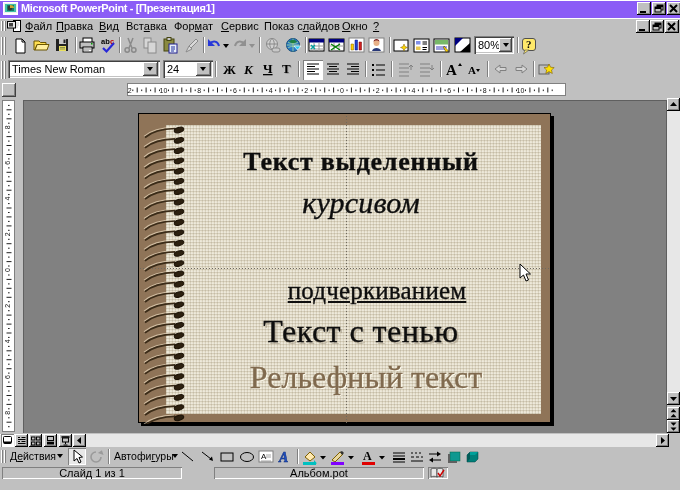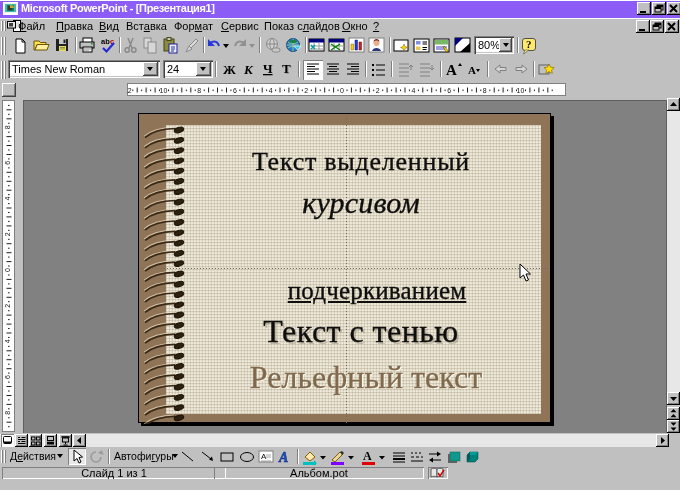--- a/index.html
+++ b/index.html
@@ -88,21 +88,21 @@
 
  <div class="abs row" id="menu">
   <span class="grip"></span>
   <svg class="abs" style="left:7px;top:1px" width="15" height="14">
         <rect x="6.5" y="1.5" width="7" height="11" fill="#fff" stroke="#000"></rect>
         <path d="M8 4h4M8 6h4M8 8h3" stroke="#b0b0b0" stroke-width=".7"></path>
         <rect x="0.5" y="2.5" width="8" height="6.5" fill="#e8e8e8" stroke="#000"></rect>
         <rect x="2" y="4" width="4" height="3.5" fill="#404040"></rect>
         <path d="M7 12.5h6" stroke="#000"></path>
       </svg>
-  <span class="mi" style="left:18px"><u>Ф</u>айл</span>
+  <span class="mi" style="left:25px"><u>Ф</u>айл</span>
   <span class="mi" style="left:56px"><u>П</u>равка</span>
   <span class="mi" style="left:99px"><u>В</u>ид</span>
   <span class="mi" style="left:126px">Вст<u>а</u>вка</span>
   <span class="mi" style="left:174px">Фор<u>м</u>ат</span>
   <span class="mi" style="left:221px"><u>С</u>ервис</span>
   <span class="mi" style="left:264px">Показ с<u>л</u>айдов</span>
   <span class="mi" style="left:342px"><u>О</u>кно</span>
   <span class="mi" style="left:373px"><u>?</u></span>
   <span class="wbtn" style="left:636px;top:2px">
         <svg width="14" height="13">
@@ -601,21 +601,21 @@
           <path d="M36 292.1 Q16 292.6 6 301.1" fill="none" stroke="rgba(240,224,198,.65)" stroke-width="1.1" transform="translate(-1,-1.2)"></path>
           <path d="M36 292.1 Q16 292.6 6 301.1" fill="none" stroke="#3a2b18" stroke-width="1.7"></path>
           <ellipse cx="40" cy="293.6" rx="4.9" ry="2.5" fill="#2c2010" stroke="#1c1206" stroke-width="1" transform="rotate(-16 40 293.6)"></ellipse>
           <path d="M36 302.3 Q16 302.8 6 311.3" fill="none" stroke="rgba(240,224,198,.65)" stroke-width="1.1" transform="translate(-1,-1.2)"></path>
           <path d="M36 302.3 Q16 302.8 6 311.3" fill="none" stroke="#3a2b18" stroke-width="1.7"></path>
           <ellipse cx="40" cy="303.8" rx="4.9" ry="2.5" fill="#2c2010" stroke="#1c1206" stroke-width="1" transform="rotate(-16 40 303.8)"></ellipse>
         </svg>
     <div id="paper"></div>
     <div class="abs" id="vguide" style="left:207px;top:1px;width:1px;height:308px;background-image:repeating-linear-gradient(0deg,#6f6a60 0 1px,transparent 1px 3px);"></div>
     <div class="abs" id="hguide" style="left:1px;top:154px;width:411px;height:1px;background-image:repeating-linear-gradient(90deg,#6f6a60 0 1px,transparent 1px 3px);"></div>
-    <div class="sl" style="top:34.7px;font-size:26px;letter-spacing:.75px;">Текст выделенный</div>
+    <div class="sl" style="top:34.7px;font-size:26px;letter-spacing:.75px;font-weight:bold;">Текст выделенный</div>
     <div class="sl" style="top:74.3px;font-size:30px;letter-spacing:.2px;font-style:italic;">курсивом</div>
     <div class="sl" style="top:164.1px;font-size:25px;letter-spacing:.2px;text-decoration:underline;margin-left:16px;">подчеркиванием</div>
     <div class="sl" style="top:201.2px;font-size:32px;letter-spacing:.45px;text-shadow:2px 2px 0 rgba(135,124,102,.42);">Текст с тенью</div>
     <div class="sl" style="left:32px;top:247.2px;font-size:32px;color:#806a4e;text-shadow:1px 1px 0 #fffdf0;">Рельефный текст</div>
   </div>
   <svg class="abs" id="cursor" style="left:495px;top:163px" width="13" height="20">
    <path d="M1 0 L1 14 L4.5 11 L7 17 L9.5 16 L7 10 L11.5 10 Z" fill="#fff" stroke="#000" stroke-width="1"></path>
   </svg>
  </div>
 
@@ -753,21 +753,21 @@
           <path d="M3 6v9h9v-2H5V6z" fill="#606060"></path>
         </svg></span>
       <span class="tb" style="left:463px;top:1px;width:18px;height:17px"><svg width="18" height="17">
           <path d="M4 7l3-3h8v7l-3 3H4z" fill="#00807a" stroke="#004040" stroke-width=".5"></path>
           <path d="M4 7l3-3v7l-3 3z" fill="#005c58"></path>
           <path d="M7 4h8l-3 3H7z" fill="#00a09a"></path>
         </svg></span>
     </div>
 
  <div class="abs" id="status">
-   <span class="abs sunkp" style="left:2px;top:1px;width:224px;height:12px;text-align:center;padding-top:0px;">Слайд 1 из 1</span>
+   <span class="abs sunkp" style="left:2px;top:1px;width:180px;height:12px;text-align:center;padding-top:0px;">Слайд 1 из 1</span>
    <span class="abs sunkp" style="left:214px;top:1px;width:210px;height:12px;text-align:center;">Альбом.pot</span>
    <span class="abs sunkp" style="left:428px;top:1px;width:20px;height:12px;"><svg width="20" height="12">
           <path d="M3 2c2-1 4-1 6 0v8c-2-1-4-1-6 0z" fill="#e8e8e8" stroke="#404040" stroke-width=".8"></path>
           <path d="M9 2c2-1 4-1 6 0v8c-2-1-4-1-6 0z" fill="#e8e8e8" stroke="#404040" stroke-width=".8"></path>
           <path d="M10 6l2 3 4-6" stroke="#d00000" stroke-width="1.4" fill="none"></path>
         </svg></span>
  </div>
 </div>
 
 </body></html>

